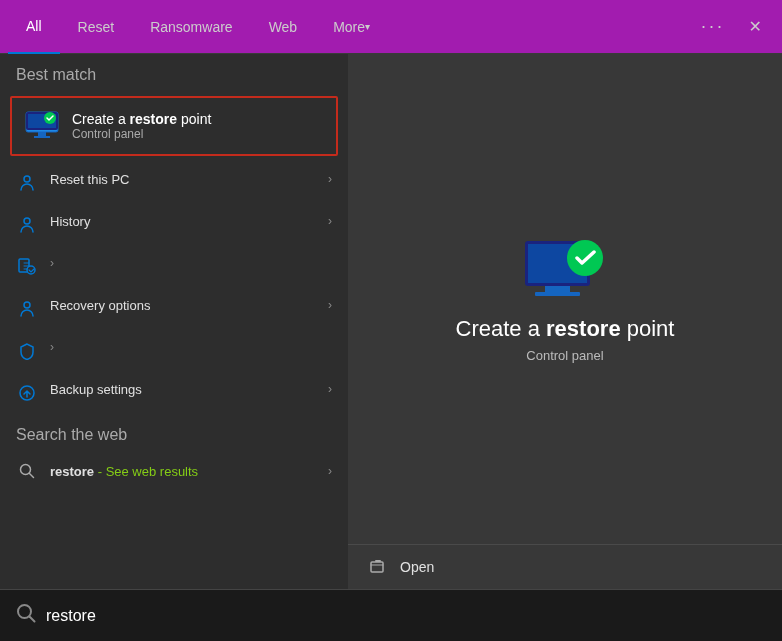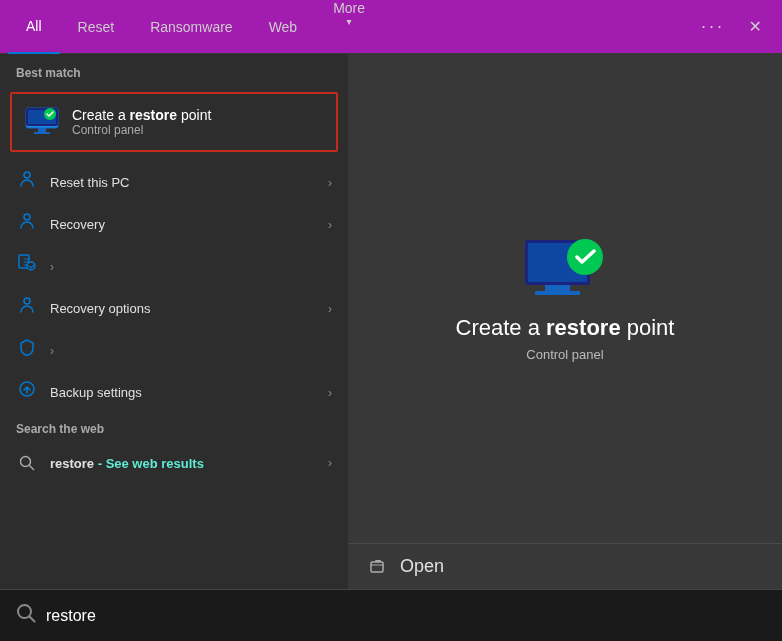--- a/index.html
+++ b/index.html
@@ -32,21 +32,20 @@
       cursor: pointer;
       position: relative;
     }
     .nav-tab.active {
       color: #fff;
       border-bottom: 2px solid #0078d4;
     }
     .nav-more {
       display: flex;
       align-items: center;
-      flex-direction: column;
     }
     .nav-more .arrow { font-size: 10px; }
     .nav-spacer { flex: 1; }
     .nav-dots {
       padding: 0 12px;
       height: 54px;
       display: flex;
       align-items: center;
       font-size: 18px;
       color: #ccc;
@@ -71,24 +70,24 @@
 
     
     .left-panel {
       width: 348px;
       background: #2d2d2d;
       overflow-y: auto;
       flex-shrink: 0;
     }
 
     .section-label {
-      font-size: 12px;
+      font-size: 16px;
       color: #aaa;
       padding: 12px 16px 6px;
-      font-weight: 700;
+      font-weight: 400;
     }
 
     
     .best-match-item {
       margin: 6px 10px;
       padding: 10px 12px;
       border: 2px solid #c42b1c;
       border-radius: 2px;
       display: flex;
       align-items: center;
@@ -109,21 +108,21 @@
       font-weight: 700;
     }
     .best-match-text .subtitle {
       font-size: 12px;
       color: #aaa;
     }
 
     
     .settings-item {
       display: flex;
-      align-items: flex-end;
+      align-items: flex-start;
       padding: 10px 16px;
       cursor: pointer;
       position: relative;
     }
     .settings-item .item-icon {
       width: 22px;
       height: 22px;
       flex-shrink: 0;
       margin-right: 12px;
       display: flex;
@@ -164,22 +163,22 @@
     }
     .web-item .item-label {
       flex: 1;
       font-size: 13px;
       color: #e0e0e0;
     }
     .web-item .item-label .web-keyword {
       font-weight: 700;
     }
     .web-item .item-label .web-suffix {
-      color: #5eead4;
-      font-weight: 700;
+      color: #84cc16;
+      font-weight: 400;
     }
     .web-item .chevron {
       font-size: 12px;
       color: #888;
     }
 
     
     .right-panel {
       flex: 1;
       background: #383838;
@@ -231,21 +230,21 @@
     .action-icon {
       width: 20px;
       height: 20px;
       display: flex;
       align-items: center;
       justify-content: center;
       font-size: 14px;
       color: #aaa;
     }
     .action-label {
-      font-size: 18px;
+      font-size: 14px;
       color: #e0e0e0;
     }
 
     
     .search-bar {
       position: absolute;
       bottom: 0;
       left: 0;
       right: 0;
       height: 52px;
@@ -345,21 +344,21 @@
       <span class="chevron">›</span>
     </div>
 
     <div class="settings-item">
       <div class="item-icon">
         <svg width="18" height="18" viewBox="0 0 18 18" fill="none" xmlns="http://www.w3.org/2000/svg">
           <circle cx="9" cy="5" r="3" stroke="#0078d4" stroke-width="1.5" fill="none"></circle>
           <path d="M3 16c0-3.314 2.686-6 6-6s6 2.686 6 6" stroke="#0078d4" stroke-width="1.5" fill="none" stroke-linecap="round"></path>
         </svg>
       </div>
-      <span class="item-label">Recovery</span>
+      <span class="item-label">History</span>
       <span class="chevron">›</span>
     </div>
 
     <div class="settings-item">
       <div class="item-icon">
         <svg width="18" height="18" viewBox="0 0 18 18" fill="none" xmlns="http://www.w3.org/2000/svg">
           <rect x="1" y="1" width="10" height="13" rx="1" stroke="#0078d4" stroke-width="1.5" fill="none"></rect>
           <path d="M6 5h5M6 8h5M6 11h3" stroke="#0078d4" stroke-width="1" stroke-linecap="round"></path>
           <circle cx="13" cy="12" r="4" fill="#2d2d2d" stroke="#0078d4" stroke-width="1.5"></circle>
           <path d="M11 12 l2 2 l3-3" stroke="#0078d4" stroke-width="1.2" stroke-linecap="round" fill="none"></path>

